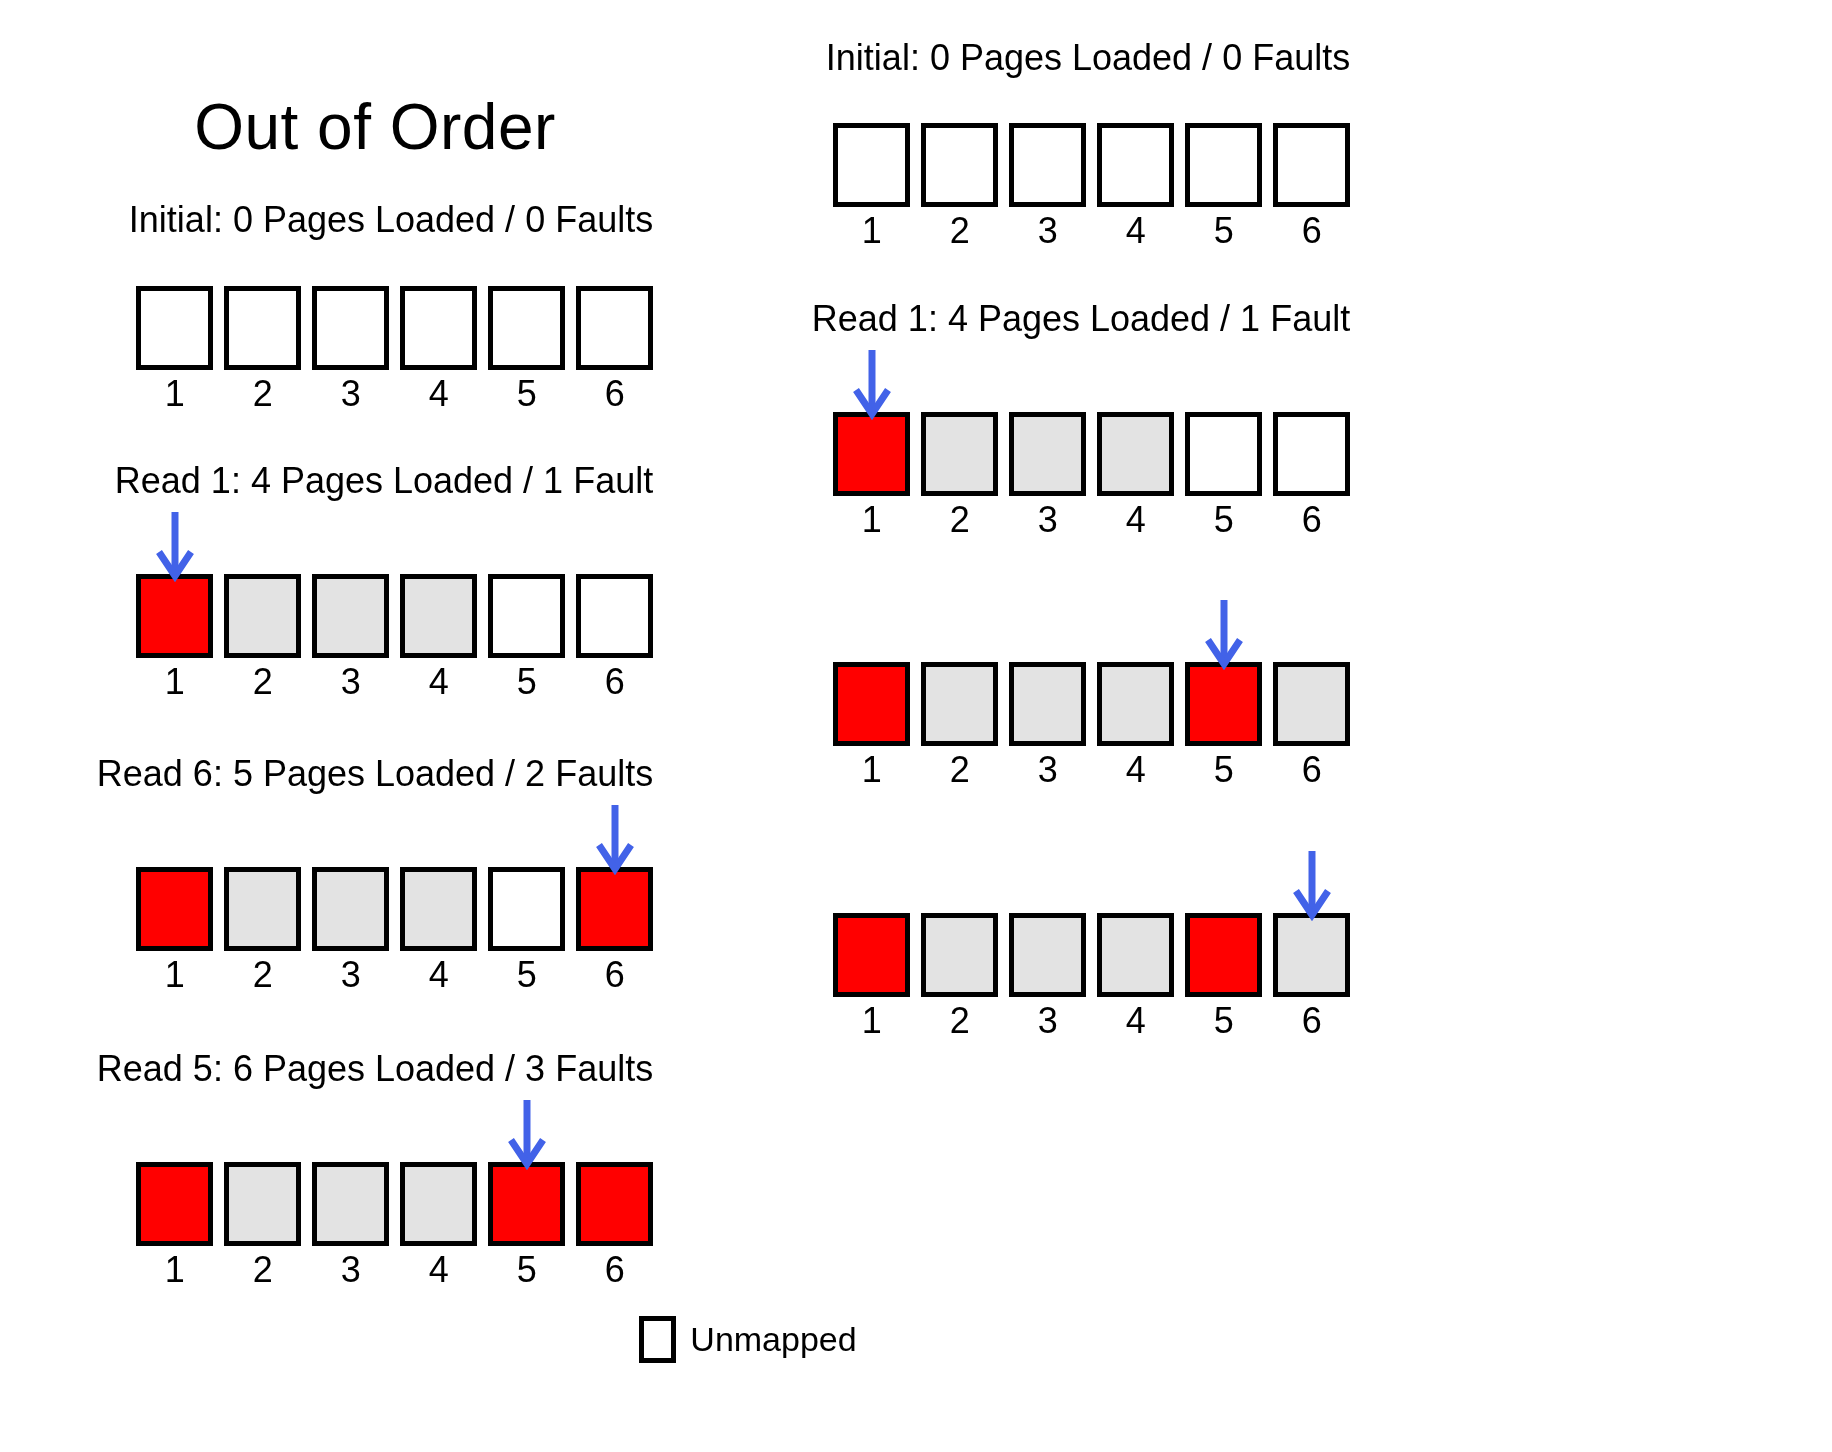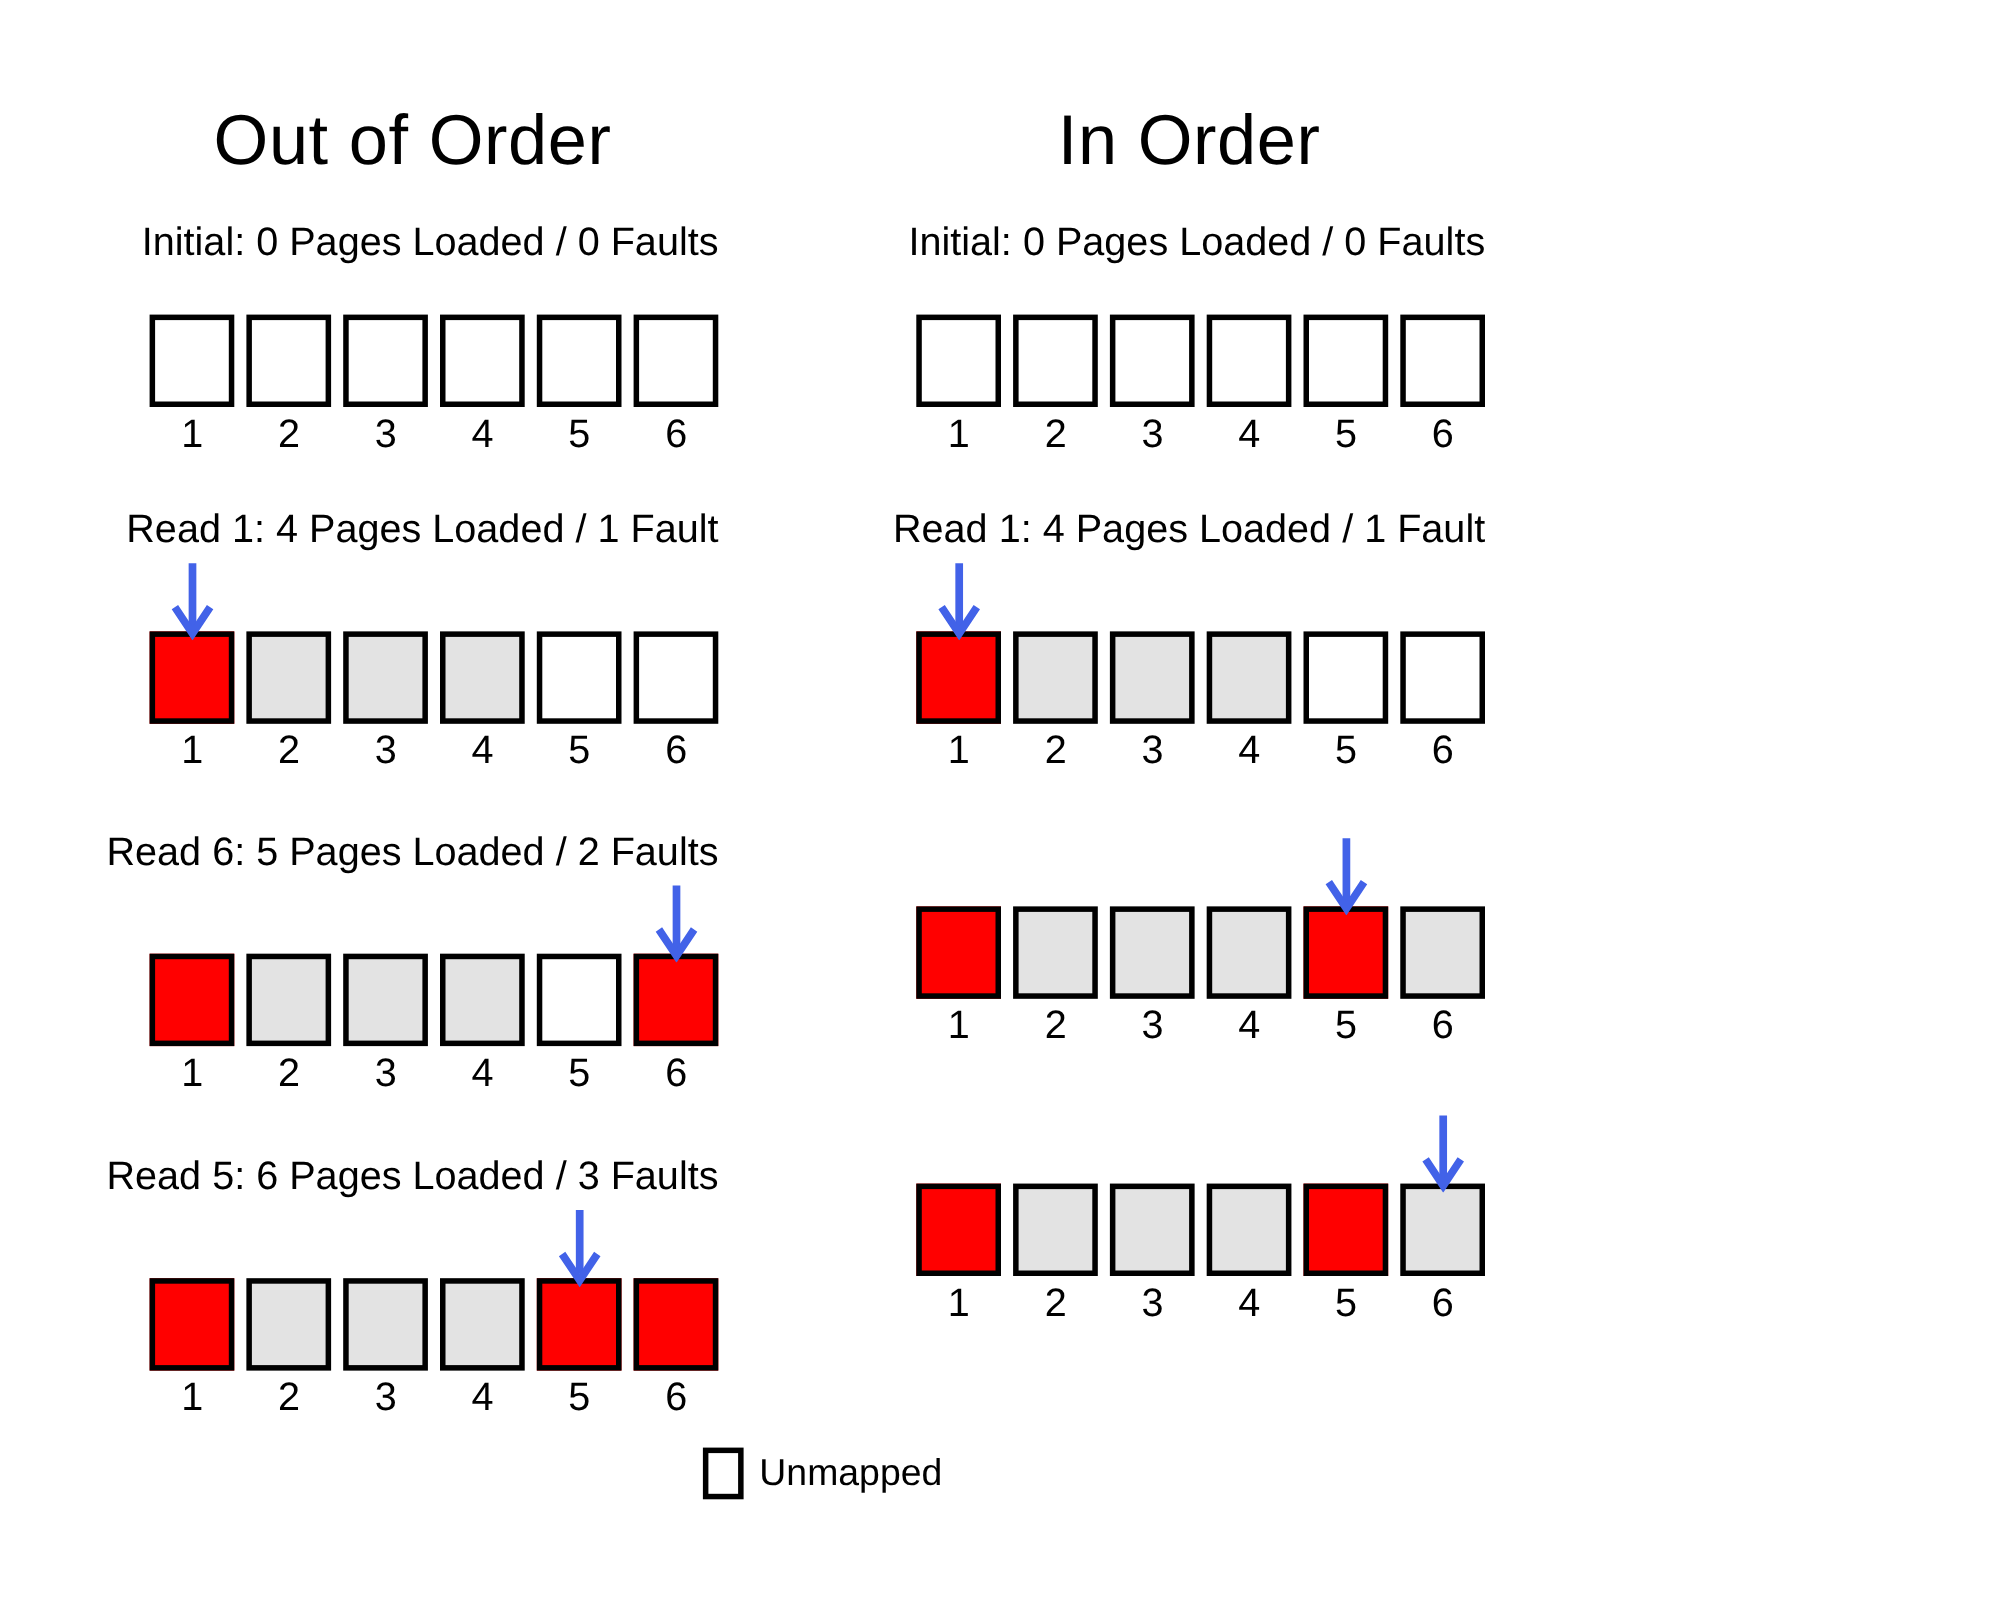--- a/index.html
+++ b/index.html
@@ -180,21 +180,20 @@
               </div>
               <div class="slot">
                 <div class="cell fault"></div>
                 <div class="page-num">6</div>
               </div>
             </div>
           </div>
         </div>
     </div>
     <div class="col">
-      <div class="col-title">In Order</div>
       <div>
           <div class="step" style="margin-top: 36px;">
             <div class="heading">Initial: 0 Pages Loaded / 0 Faults</div>
             <div class="cells no-arrow">
               <div class="slot">
                 <div class="cell unmapped"></div>
                 <div class="page-num">1</div>
               </div>
               <div class="slot">
                 <div class="cell unmapped"></div>

